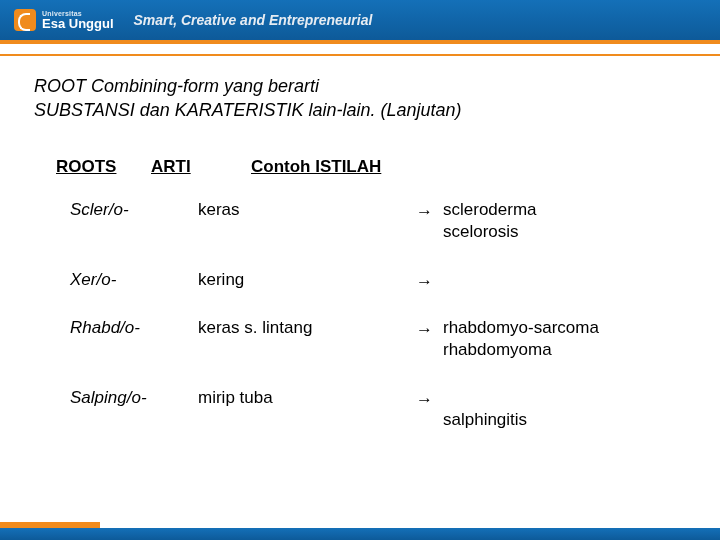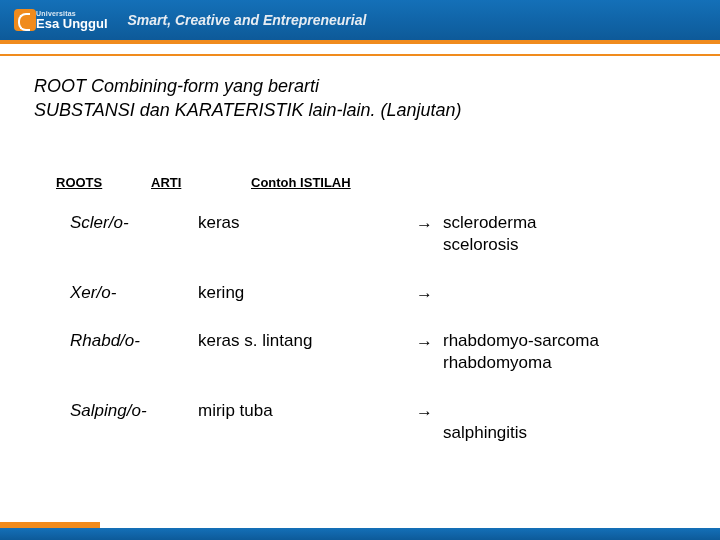--- a/index.html
+++ b/index.html
@@ -1,29 +1,29 @@
 <!DOCTYPE html>
 <html><head>
 <meta charset="utf-8">
 <style>
   * { margin:0; padding:0; box-sizing:border-box; }
   body { width:720px; height:540px; font-family:Arial,sans-serif; background:#fff; overflow:hidden; position:relative;}
   .topbar { width:100%; height:40px; background:linear-gradient(#1470b8,#0d5a99); display:flex; align-items:center; padding:0 14px; color:#fff;}
-  .logo-box { display:flex; align-items:center; }
+  .logo-box { display:flex; align-items:center; gap:6px; }
   .logo-icon { width:22px; height:22px; background:#f08b1d; border-radius:4px; position:relative;}
   .logo-icon::after { content:""; position:absolute; left:4px; top:4px; width:10px; height:14px; border:2px solid #fff; border-right:none; border-radius:8px 0 0 8px;}
   .logo-text { font-size:13px; font-weight:bold; line-height:1;}
   .logo-sub { font-size:7px; display:block; opacity:.85; letter-spacing:.2px;}
   .tagline { margin-left:20px; font-size:14px; font-style:italic; font-weight:700; color:#e6ecf2;}
   .stripe { width:100%; height:16px; background:#fff; position:relative;}
   .stripe::before { content:""; position:absolute; top:0; left:0; right:0; height:4px; background:#f08b1d;}
   .stripe::after  { content:""; position:absolute; bottom:0; left:0; right:0; height:2px; background:#f08b1d;}
   .content { padding:18px 34px 0 34px; color:#000; }
-  .title { font-size:18px; font-style:italic; line-height:1.35; margin-bottom:52px;}
-  .headers { display:flex; font-weight:bold; font-size:13px; text-decoration:underline; margin-bottom:22px; padding-left:22px;}
+  .title { font-size:18px; font-style:italic; line-height:1.35; margin-bottom:34px;}
+  .headers { display:flex; font-weight:bold; font-size:17px; text-decoration:underline; margin-bottom:22px; padding-left:22px;}
   .col-root { width:95px;}
   .col-arti { width:100px;}
   .col-istilah { }
   .rows { padding-left:36px; }
   .row { display:flex; font-size:17px; font-style:italic; margin-bottom:26px; line-height:1.3;gap:28px;}
   .c1 { width:100px; flex-shrink:0;}
   .c2 { width:190px; flex-shrink:0; font-style:normal;}
   .c3 { display:flex; gap:10px;}
   .arrow { font-family:'Wingdings','Segoe UI Symbol',sans-serif; font-style:normal;}
   .examples { font-style:normal;}

